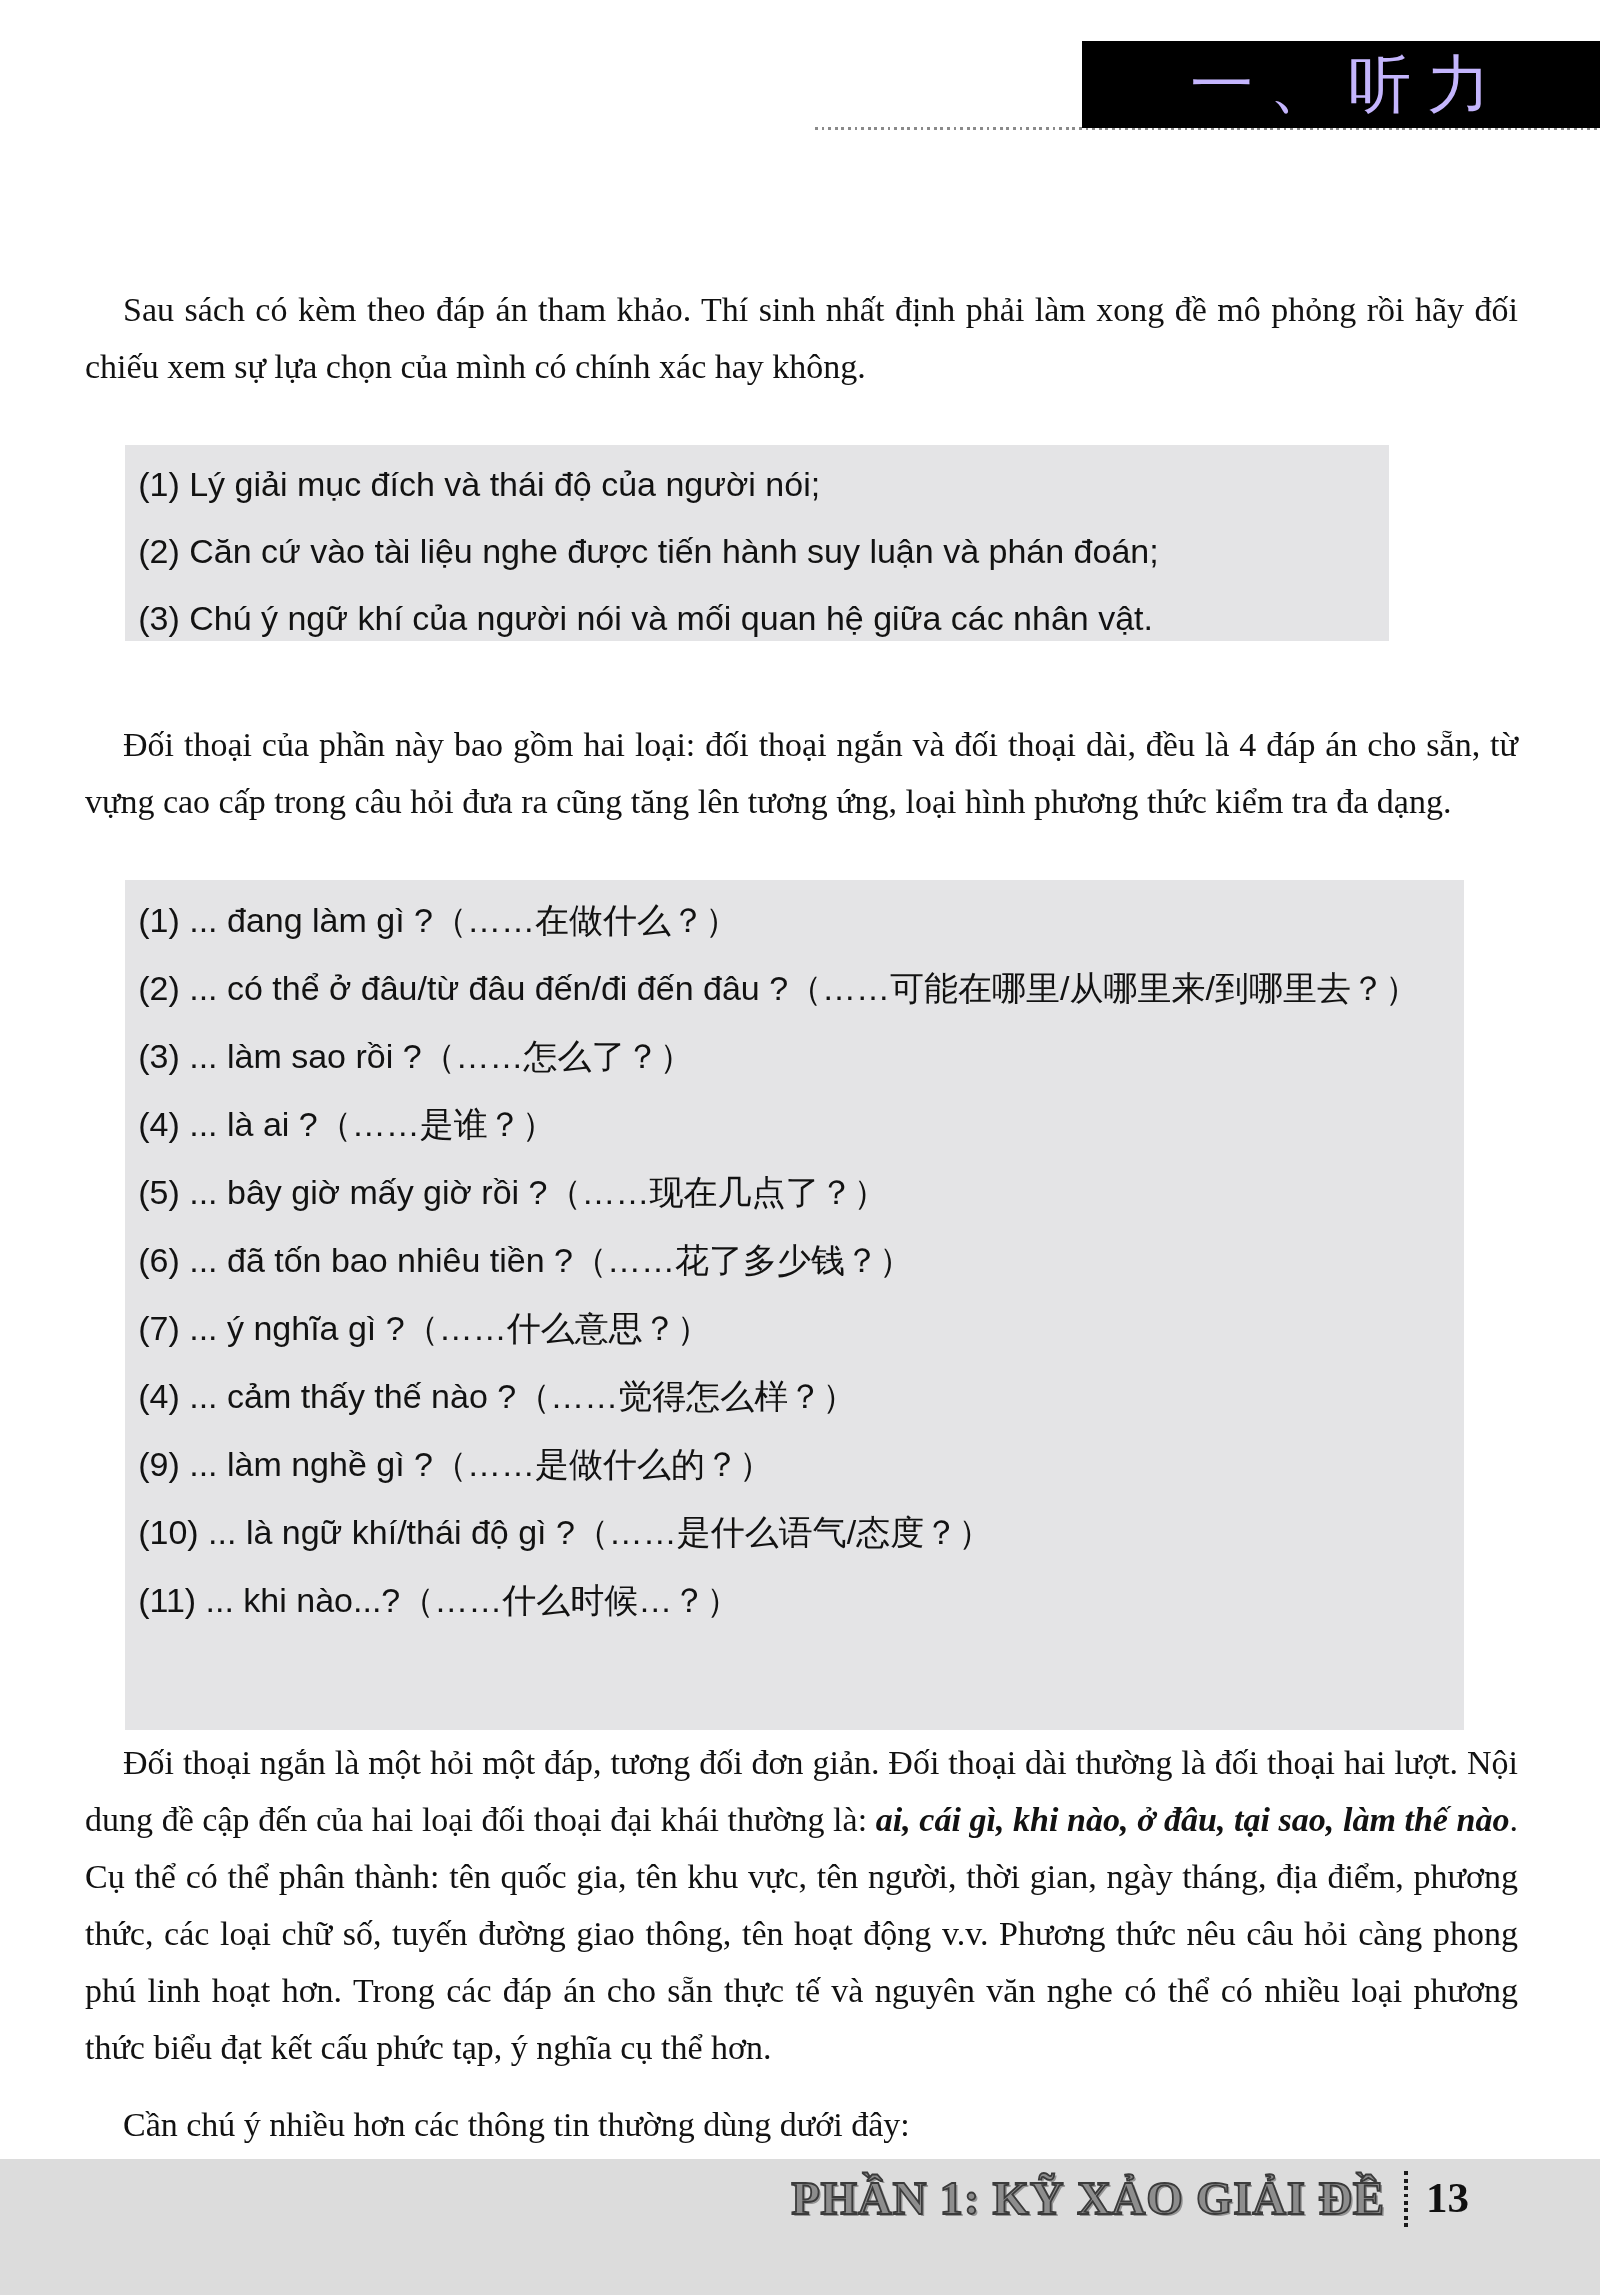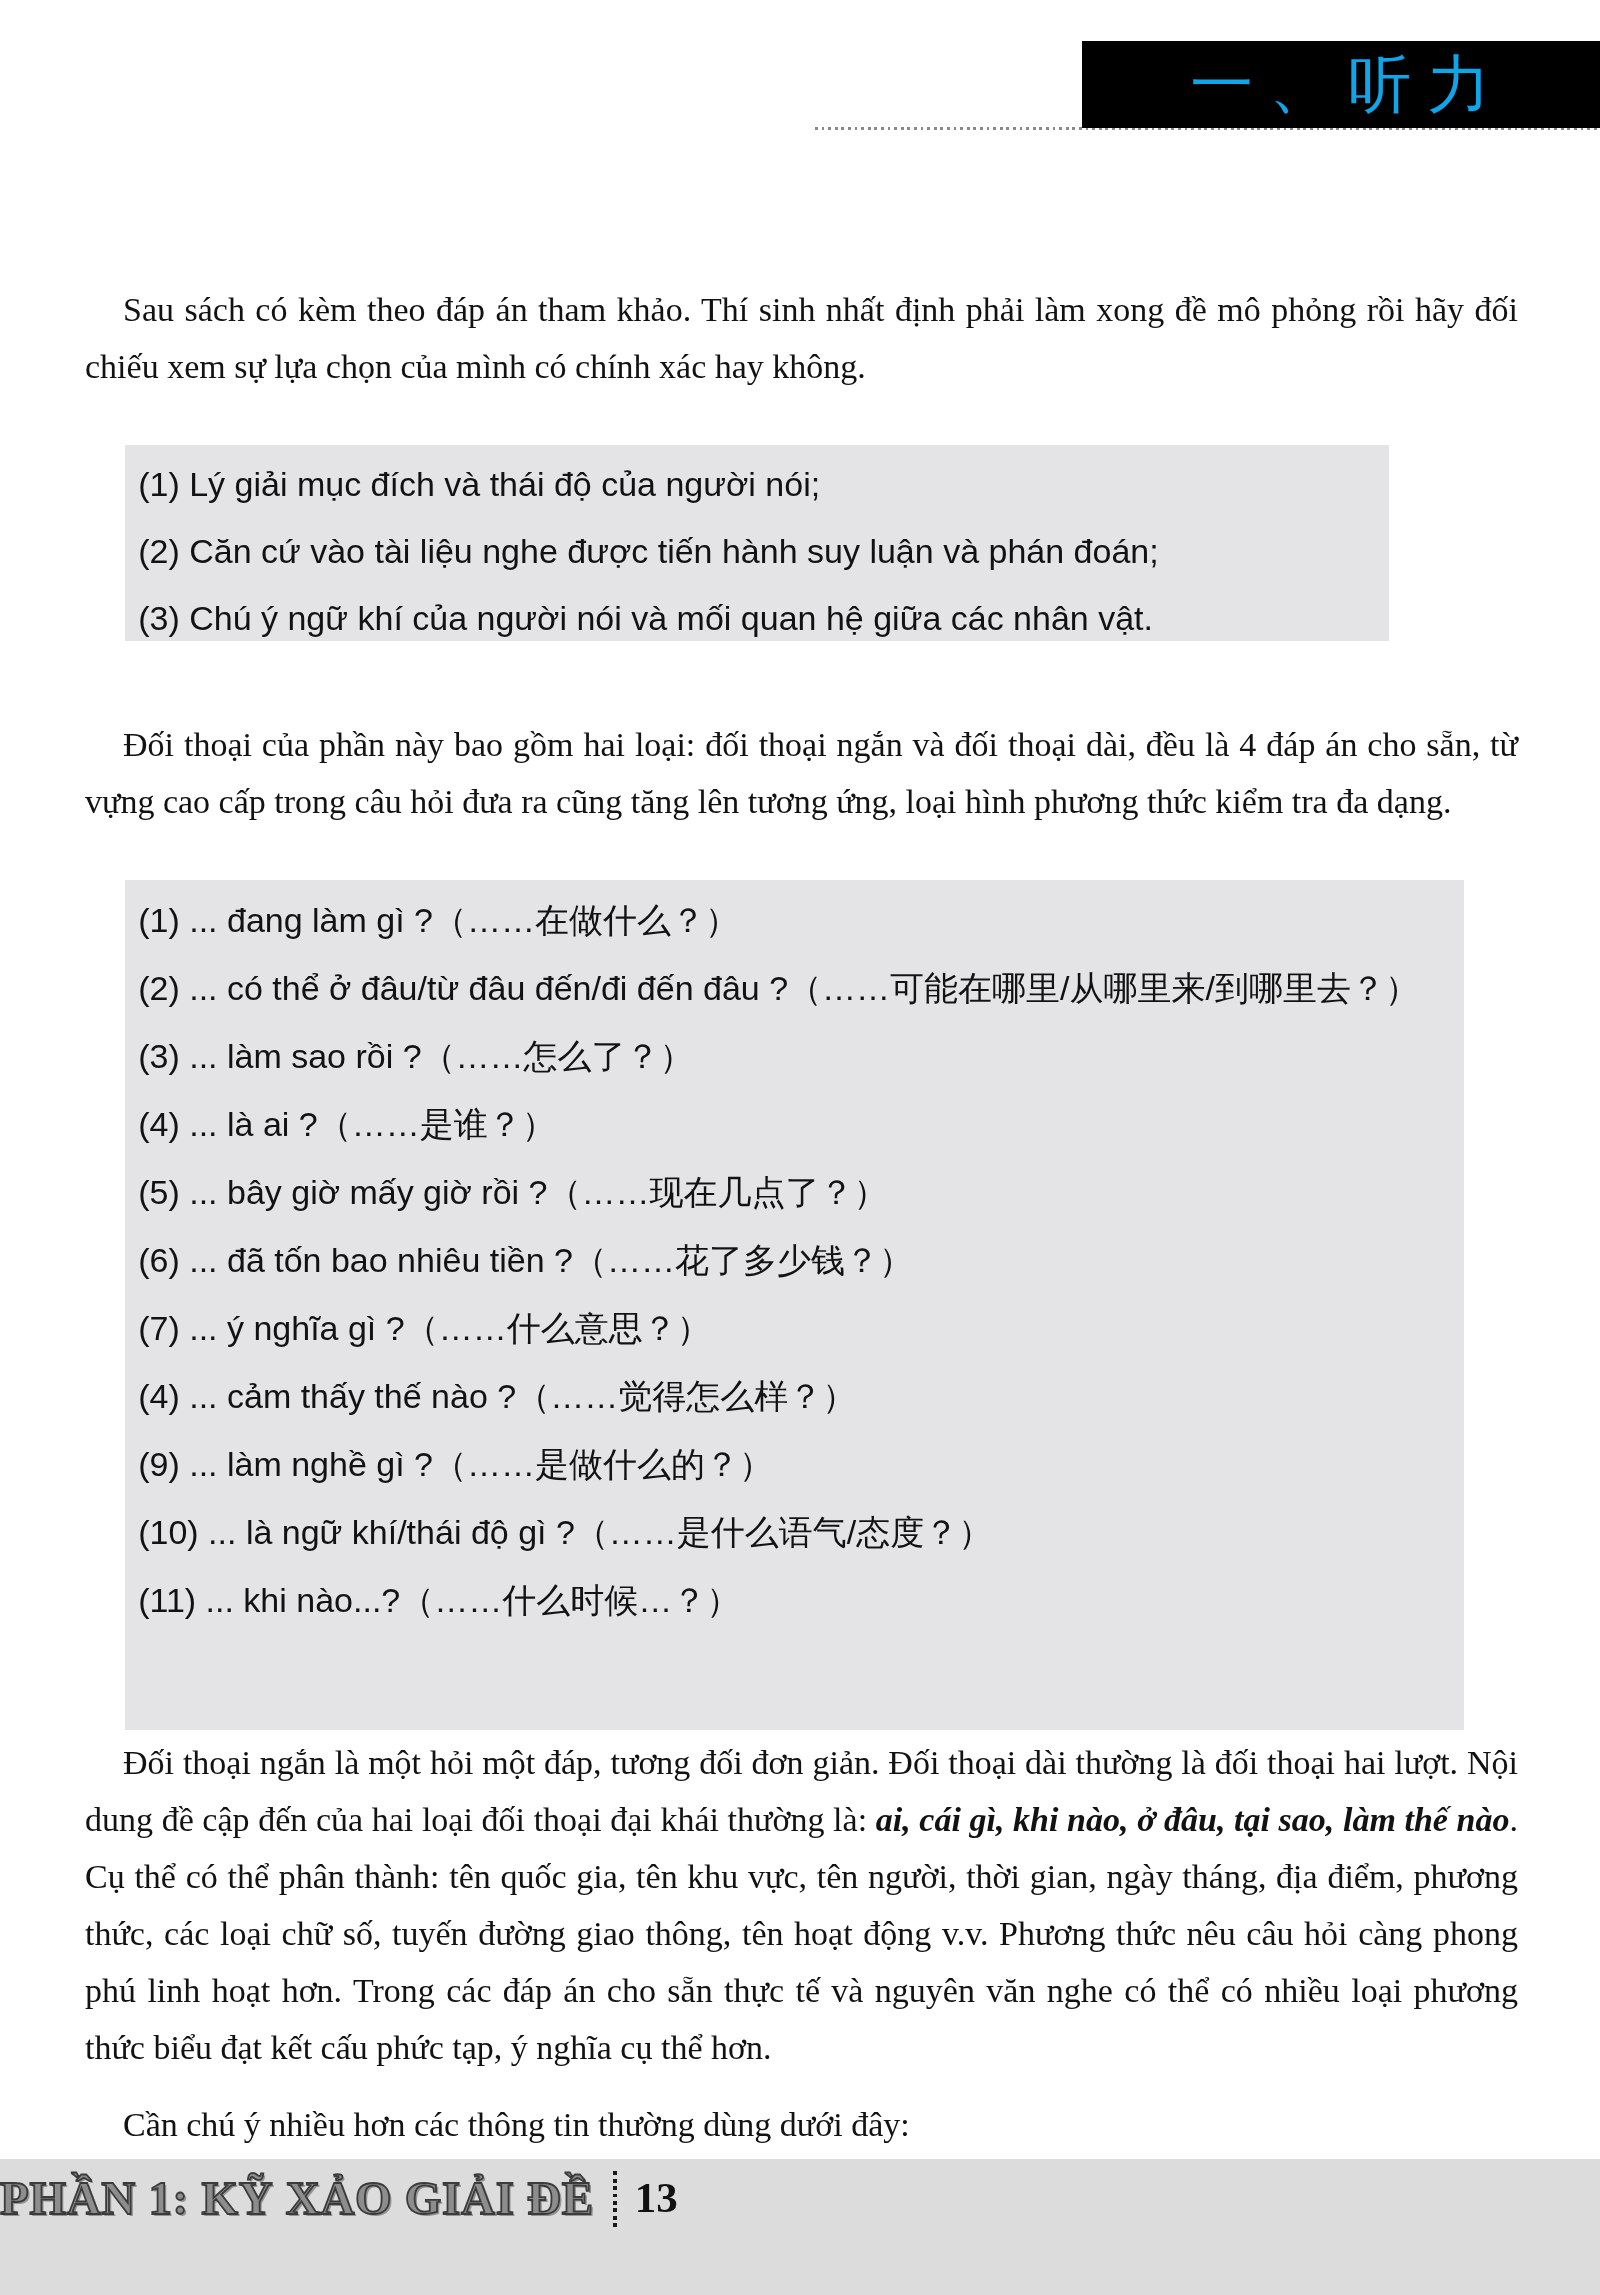--- a/index.html
+++ b/index.html
@@ -13,21 +13,21 @@
   }
   
   .chapter-banner{
     position:absolute;
     left:1082px;right:0;top:41px;height:87px;
     background:#000000;
     display:flex;align-items:center;justify-content:center;
     z-index:2;
   }
   .chapter-title{
-    color:#0ea5e9;
+    color:#c4b5fd;
     font-size:63px;
     letter-spacing:16px;
     font-family:"Liberation Serif", serif;
     white-space:nowrap;
     padding-left:14.7px;
   }
   .header-rule{
     position:absolute;
     left:815px;right:0;top:127px;height:2.9px;
     background-image:repeating-linear-gradient(90deg,#8a8a8a 0 2.9px,transparent 2.9px 6.6px);
@@ -54,21 +54,21 @@
   }
   .box-keypoints{left:125px;top:445px;width:1264px;height:196px;line-height:67px;}
   .box-questions{left:125px;top:872px;width:1339px;height:850px;line-height:68px;margin-top:8px;}
   .box-item{margin:0;}
   
   .footer-bar{
     position:absolute;
     left:0;right:0;bottom:0;top:2159px;
     background:#dcdcdc;
     display:flex;
-    justify-content:flex-start;
+    justify-content:flex-end;
     align-items:flex-start;
     padding:11.8px 131px 0 0;
     box-sizing:border-box;
   }
   .section-title{
     font-family:"Liberation Serif", serif;
     font-size:47px;
     font-weight:bold;
     letter-spacing:0.7px;
     color:#8d8d8d;

